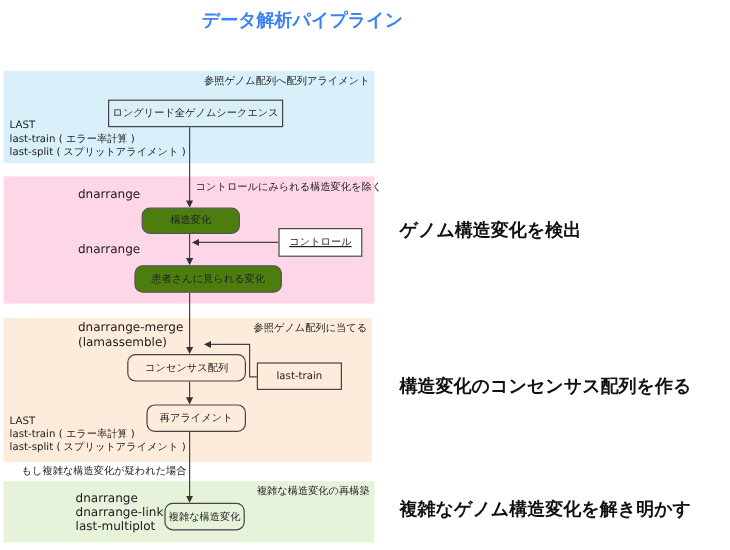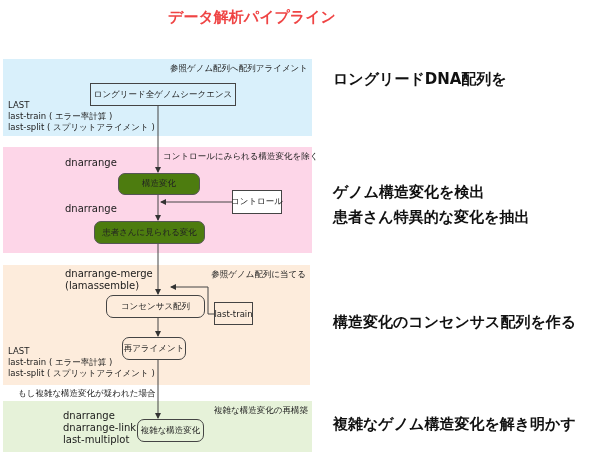--- a/index.html
+++ b/index.html
@@ -1,19 +1,19 @@
 <!DOCTYPE html>
 <html><head>
   <meta charset="utf-8">
   <style>
     html, body { margin: 0; padding: 0; background: #ffffff; }
     body { width: 608px; height: 458px; position: relative; overflow: hidden;
       font-family: "DejaVu Sans", "Liberation Sans", sans-serif; color: #1a1a1a; }
     .abs { position: absolute; }
-    .title { left: 0; width: 504px; top: 8px; text-align: center; font-size: 15px; font-weight: bold; color: #ef4444; }
+    .title { left: 0; width: 504px; top: 8px; text-align: center; font-size: 15px; font-weight: bold; color: #3b82f6; }
     .band { position: absolute; }
     .band-blue { left: 3px; top: 59px; width: 309px; height: 77px; background: #d9f0fb; }
     .band-pink { left: 3px; top: 147px; width: 309px; height: 106px; background: #fdd6e8; }
     .band-peach { left: 3px; top: 265px; width: 307px; height: 120px; background: #fdecdc; }
     .band-green { left: 3px; top: 401px; width: 309px; height: 51px; background: #e6f2d9; }
     .small { font-size: 8.5px; color: #222; line-height: 11px; white-space: nowrap; }
     .label { font-size: 10px; color: #1a1a1a; line-height: 12px; white-space: nowrap; }
     .box { position: absolute; display: flex; align-items: center; justify-content: center;
       border: 1px solid #444; font-size: 8.5px; color: #222; white-space: nowrap; box-sizing: border-box; }
     .box.rect { background: transparent; }
@@ -53,52 +53,50 @@
   <div>LAST</div>
   <div>last-train ( エラー率計算 )</div>
   <div>last-split ( スプリットアライメント )</div>
 </div>
 <div class="box rect" style="left:90px; top:83px; width:146px; height:23px;">ロングリード全ゲノムシークエンス</div>
 
 <div class="abs small" style="left:163px; top:151px;">コントロールにみられる構造変化を除く</div>
 <div class="abs label" style="left:65px; top:157px;">dnarrange</div>
 <div class="abs label" style="left:65px; top:203px;">dnarrange</div>
 <div class="box gray" style="left:118px; top:173px; width:82px; height:22px;">構造変化</div>
-<div class="box rect white" style="left:232px; top:190px; width:50px; height:24px;">コントロール</div>
-<div class="box gray" style="left:94px; top:221px; width:111px; height:23px;">患者さんに見られる変化</div>
+<div class="box rect white" style="left:232px; top:190px; width:70px; height:24px;text-decoration:underline;">コントロール</div>
+<div class="box gray" style="left:112px; top:221px; width:123px; height:23px;">患者さんに見られる変化</div>
 
 <div class="abs small" style="right:302px; top:269px;">参照ゲノム配列に当てる</div>
 <div class="abs label" style="left:65px; top:268px;">
   <div>dnarrange-merge</div>
   <div>(lamassemble)</div>
 </div>
 <div class="box rounded" style="left:106px; top:295px; width:99px; height:23px;">コンセンサス配列</div>
-<div class="box rect" style="left:214px; top:302px; width:39px; height:23px;">last-train</div>
-<div class="box rounded" style="left:122px; top:337px; width:64px; height:23px;">再アライメント</div>
+<div class="box rect" style="left:214px; top:302px; width:71px; height:23px;">last-train</div>
+<div class="box rounded" style="left:122px; top:337px; width:83px; height:23px;">再アライメント</div>
 <div class="abs small" style="left:8px; top:346px;">
   <div>LAST</div>
   <div>last-train ( エラー率計算 )</div>
   <div>last-split ( スプリットアライメント )</div>
 </div>
 
 <div class="abs small" style="left:18px; top:388px;">もし複雑な構造変化が疑われた場合</div>
 
 <div class="abs small" style="right:300px; top:405px;">複雑な構造変化の再構築</div>
 <div class="abs label" style="left:63px; top:410px;">
   <div>dnarrange</div>
   <div>dnarrange-link</div>
   <div>last-multiplot</div>
 </div>
 <div class="box rounded" style="left:137px; top:419px; width:67px; height:23px;">複雑な構造変化</div>
 
 <div class="abs desc" style="left:333px; top:67px;">
-  <div>ロングリードDNA配列を</div>
 </div>
 <div class="abs desc" style="left:333px; top:180px;">
   <div>ゲノム構造変化を検出</div>
-  <div>患者さん特異的な変化を抽出</div>
 </div>
 <div class="abs desc" style="left:333px; top:310px;">
   <div>構造変化のコンセンサス配列を作る</div>
 </div>
 <div class="abs desc" style="left:333px; top:412px;">
   <div>複雑なゲノム構造変化を解き明かす</div>
 </div>
 
 </body></html>

